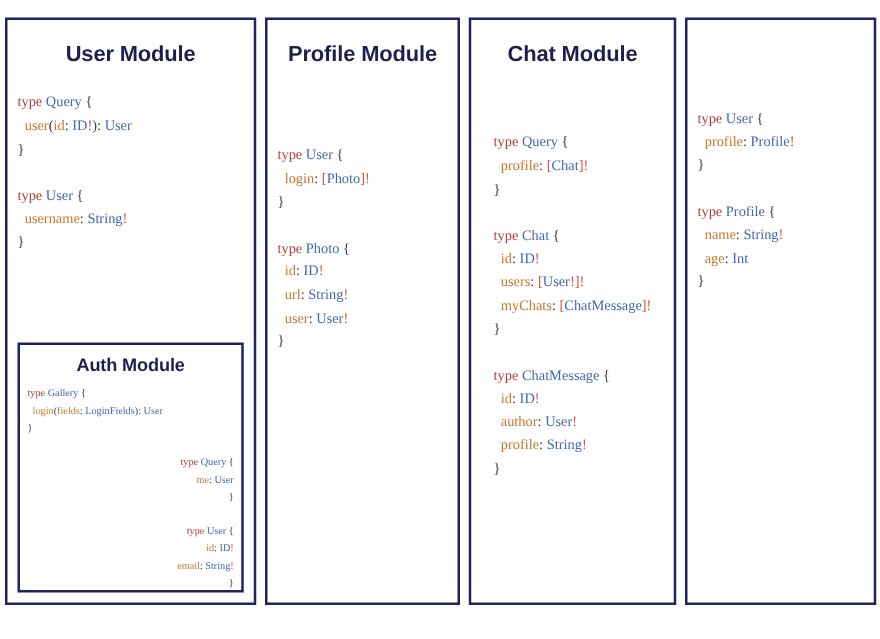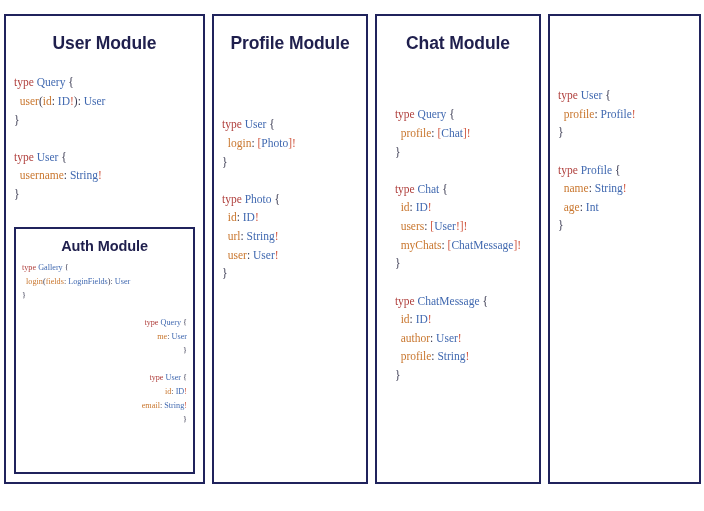--- a/index.html
+++ b/index.html
@@ -103,21 +103,21 @@
   
   .nested-card {
     box-sizing: border-box;
     border: 2px solid #20235c;
     background: #ffffff;
     margin-top: auto;
     padding: 4px 6px 8px 6px;
     display: flex;
     flex-direction: column;
     flex: 0 0 auto;
-    height: 247px;
+    height: 200px;
   }
   .nested-card .code-area { padding-top: 6px; }
   .nested-card .code-block + .code-block { margin-top: 1.68em; text-align: right; }
 </style>
 </head>
 <body>
 
 <div id="board">
 
   <div class="module-card card-user">

